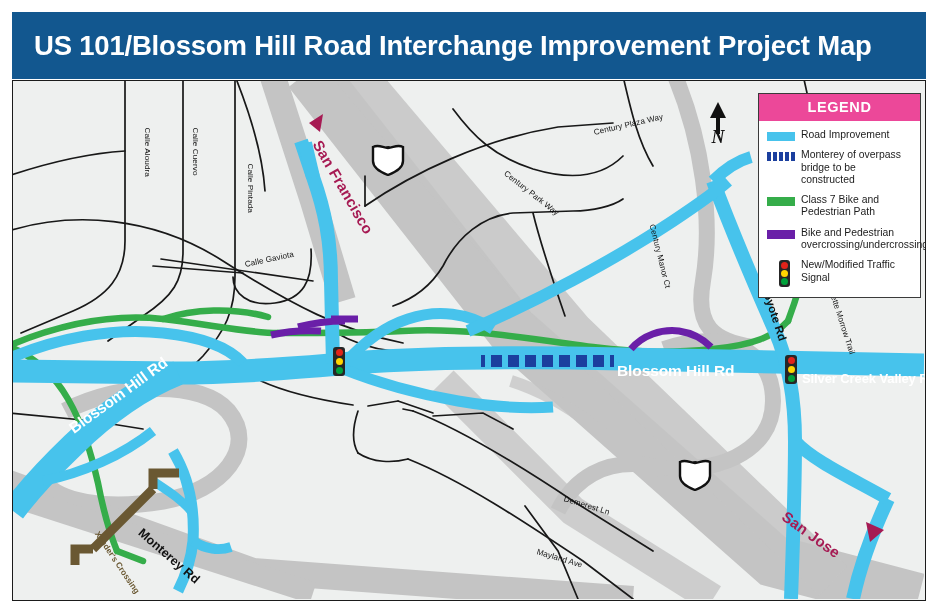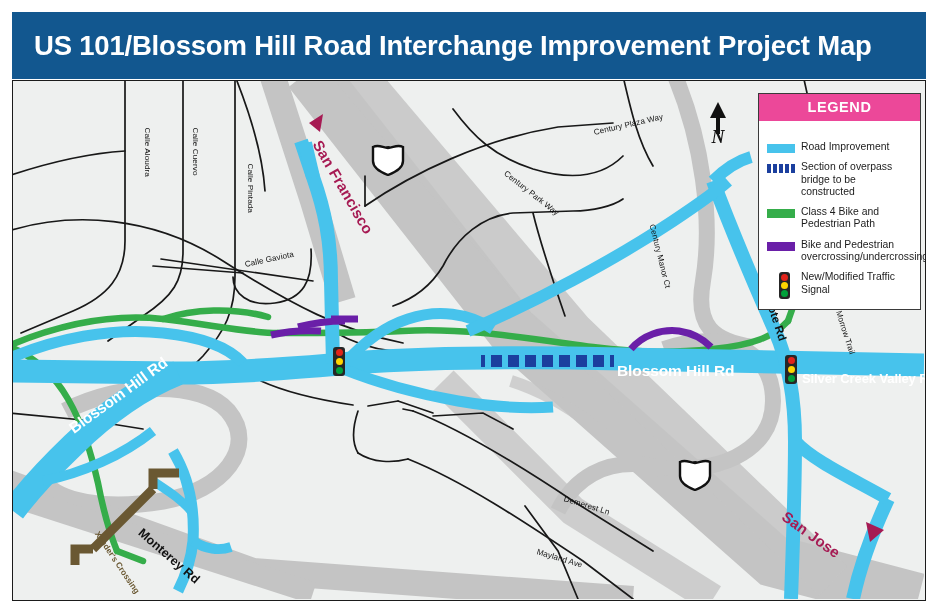--- a/index.html
+++ b/index.html
@@ -75,21 +75,21 @@
     background: #ec4899;
     color: #ffffff;
     text-align: center;
     font-size: 14.5px;
     font-weight: bold;
     letter-spacing: 0.6px;
     padding: 5px 0 6px 0;
     font-family: "Liberation Sans", sans-serif;
   }
   #legend-body {
-    padding: 20px 8px 9px 8px;
+    padding: 8px 8px 9px 8px;
   }
   .legend-row {
     display: flex;
     align-items: flex-start;
     margin-bottom: 8px;
   }
   .legend-row:last-child { margin-bottom: 1px; }
   .legend-swatch-wrap {
     width: 34px;
     min-width: 34px;
@@ -475,28 +475,28 @@
           <div class="legend-swatch-wrap">
             <span class="sw-bar" style="background:#47c3ec;"></span>
           </div>
           <div class="legend-label">Road Improvement</div>
         </div>
 
         <div class="legend-row">
           <div class="legend-swatch-wrap">
             <span class="sw-dashed"></span>
           </div>
-          <div class="legend-label">Section of overpass bridge to be constructed</div>
+          <div class="legend-label">Monterey of overpass bridge to be constructed</div>
         </div>
 
         <div class="legend-row">
           <div class="legend-swatch-wrap">
             <span class="sw-bar" style="background:#35ad4a;"></span>
           </div>
-          <div class="legend-label">Class 4 Bike and Pedestrian Path</div>
+          <div class="legend-label">Class 7 Bike and Pedestrian Path</div>
         </div>
 
         <div class="legend-row">
           <div class="legend-swatch-wrap">
             <span class="sw-bar" style="background:#6a1fa8;"></span>
           </div>
           <div class="legend-label">Bike and Pedestrian overcrossing/undercrossing</div>
         </div>
 
         <div class="legend-row">

